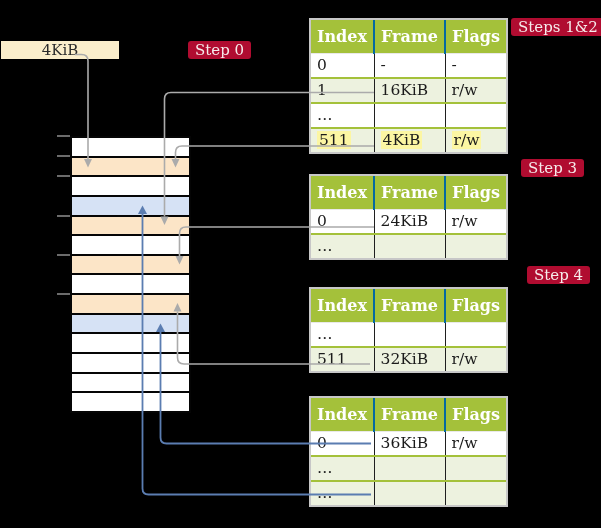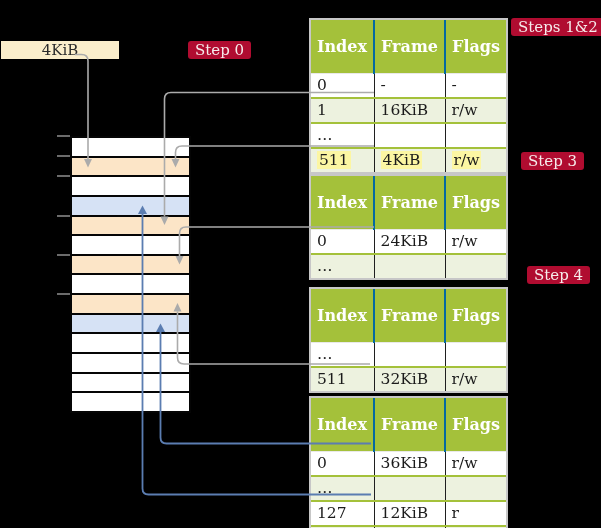--- a/index.html
+++ b/index.html
@@ -12,39 +12,39 @@
     position:absolute;left:1px;top:41px;width:118px;height:18px;
     background:#fbeecb;color:#2b2b2b;font-size:15px;line-height:18px;text-align:center;
   }
   
   .badge{
     position:absolute;background:#b00c30;color:#f6ebeb;font-size:15px;line-height:16px;
     padding:1px 7px;border-radius:3px;white-space:nowrap;
   }
   .badge.b0{left:188px;top:41px;}
   .badge.b12{left:511px;top:18px;}
-  .badge.b3{left:521px;top:152px;}
+  .badge.b3{left:521px;top:159px;}
   .badge.b4{left:527px;top:266px;}
   
   .memcol{
     position:absolute;left:70px;top:136px;width:121px;height:277px;
     border:2px solid #050505;background:#fff;box-sizing:border-box;
     display:flex;flex-direction:column;
   }
   .memrow{flex:1;background:#ffffff;}
   .memrow + .memrow{border-top:2px solid #050505;}
   .memrow[data-kind="table"]{background:#fce5c7;}
   .memrow[data-kind="mapped"]{background:#d6e2f5;}
   
   .ptable{position:absolute;left:309px;border:2px solid #c7c7c7;background:#fff;}
   .ptable.t1{top:18px;} .ptable.t2{top:174px;} .ptable.t3{top:287px;} .ptable.t4{top:396px;}
   .ptable table{border-collapse:collapse;table-layout:fixed;}
   .ptable th{
     background:#a4c13a;color:#ffffff;font-weight:bold;font-size:16px;text-align:left;
-    height:23px;padding:15px 6px;
+    height:23px;padding:5px 6px;
   }
   .ptable th + th{border-left:2px solid #0369a1;}
   .ptable td{
     font-size:15.5px;color:#1b1b1b;height:23px;padding:0 6px;line-height:23px;
     white-space:nowrap;overflow:hidden;
   }
   .ptable td + td{border-left:1px solid #1f1f1f;}
   .ptable tbody tr + tr td{border-top:2px solid #a4c13a;}
   .ptable tbody tr:first-child td{border-top:1px solid #e9e9e9;}
   .ptable tr.shade td{background:#edf2df;}
@@ -198,25 +198,20 @@
       <tbody>
         <tr>
           <td>0</td>
           <td>36KiB</td>
           <td>r/w</td>
         </tr>
         <tr class="shade">
           <td>…</td>
           <td></td>
           <td></td>
-        </tr>
-        <tr>
-          <td>127</td>
-          <td>12KiB</td>
-          <td>r</td>
         </tr>
         <tr class="shade">
           <td>…</td>
           <td></td>
           <td></td>
         </tr>
       </tbody>
     </table>
   </div>
 

